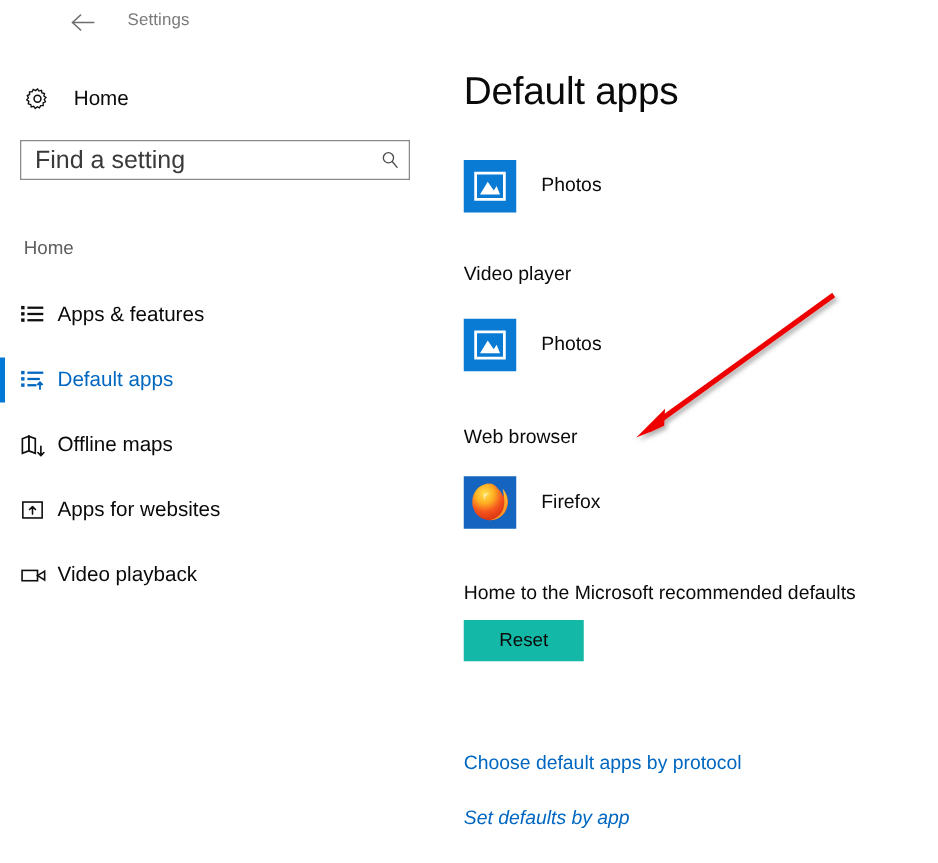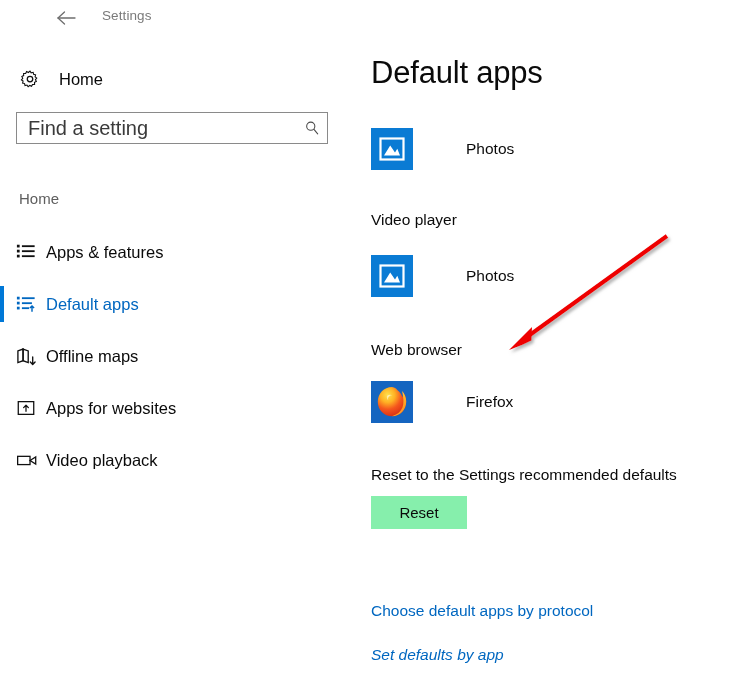--- a/index.html
+++ b/index.html
@@ -147,21 +147,20 @@
   .cat-label {
     position: absolute;
     font-size: 15.5px;
     color: #0a0a0a;
   }
 
   .app-row {
     position: absolute;
     display: flex;
     align-items: center;
-    gap: 33px;
   }
   .app-tile {
     width: 42px; height: 42px;
     position: relative;
     flex: none;
   }
   .app-name {
     margin-left: 20px;
     font-size: 15.5px;
     color: #0a0a0a;
@@ -182,21 +181,21 @@
     position: absolute;
     left: 0; top: 466px;
     font-size: 15.5px;
     color: #0a0a0a;
     white-space: nowrap;
   }
   .reset-button {
     position: absolute;
     left: 0; top: 496px;
     width: 96px; height: 33px;
-    background: #86efac;
+    background: #14b8a6;
     border: none;
     font-family: "Liberation Sans", sans-serif;
     font-size: 15px;
     color: #0a0a0a;
     cursor: default;
     padding: 0;
   }
 
   
   .link {
@@ -363,21 +362,21 @@
           </linearGradient>
         </defs>
         <path d="M20 3.2 C11 3.2 4.2 10.4 4.2 19.6 C4.2 28.6 11.1 35.8 20 35.8 C29 35.8 35.8 28.4 35.8 19.4 C35.8 14.4 34 10.8 31.3 7.8 C32.2 10.5 32.3 13 31.6 14.8 C30.2 10 26.6 6.5 22.6 5.1 C24.4 7.2 25.1 9.4 24.6 11 C22.4 7.6 18.4 6 14.6 7 C10.2 8.2 7.3 12.2 7.5 16.8 C7.7 21.1 10.6 24.3 14.6 25 C18.2 25.6 21.2 24 22.4 21.6 C21 22.6 19.2 22.8 17.7 22.1 C16 21.3 15.1 19.6 15.4 18 C17.2 19.4 19.4 19.2 21 18 C22.9 16.6 23.4 14.2 22.6 12.2 C26.2 13.6 28.6 17 28.6 21 C28.6 26.4 24.4 30.8 19 30.8 C13.2 30.8 8.6 26.2 8.6 20.4 C8.6 19.8 8.6 19.3 8.7 18.8 C8.1 20.2 7.8 21.8 7.8 23.4 C7.8 29.9 13.1 35.2 19.6 35.2 C26.6 35.2 32 29.4 32 22.6 C32 13.8 26 3.2 20 3.2 Z" fill="url(#fxBody)"></path>
         <path d="M31.3 7.8 C33.8 11 35.8 14.8 35.8 19.4 C35.8 28.4 29 35.8 20 35.8 C25.6 34.4 29.6 31 31.6 26.2 C33.4 21.8 33 15.6 31.3 7.8 Z" fill="url(#fxTail)" opacity=".95"></path>
         <path d="M14.4 13.2 C16 11.6 18.6 11.4 20.6 12.6 C19.2 12.4 17.8 12.8 16.8 13.8 C15.6 15 15.3 16.6 15.9 18 C14.6 16.8 14 14.8 14.4 13.2 Z" fill="#ffffff" opacity=".55"></path>
       </svg>
     </div>
     <div class="app-name">Firefox</div>
   </div>
 
-  <div class="reset-caption">Reset to the Settings recommended defaults</div>
+  <div class="reset-caption">Home to the Microsoft recommended defaults</div>
   <button class="reset-button">Reset</button>
 
   <a class="link" href="#" style="top:602px;">Choose default apps by protocol</a>
   <a class="link" href="#" style="top:646px;font-style:italic;">Set defaults by app</a>
 
 </div>
 
 <svg class="annotation">
   <defs>
     <filter id="arrowShadow" x="-30%" y="-30%" width="180%" height="180%">

